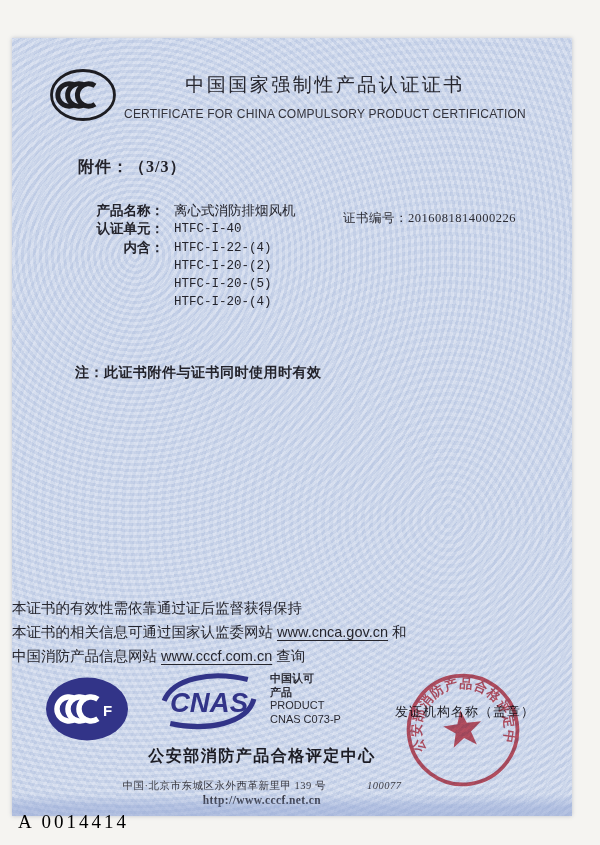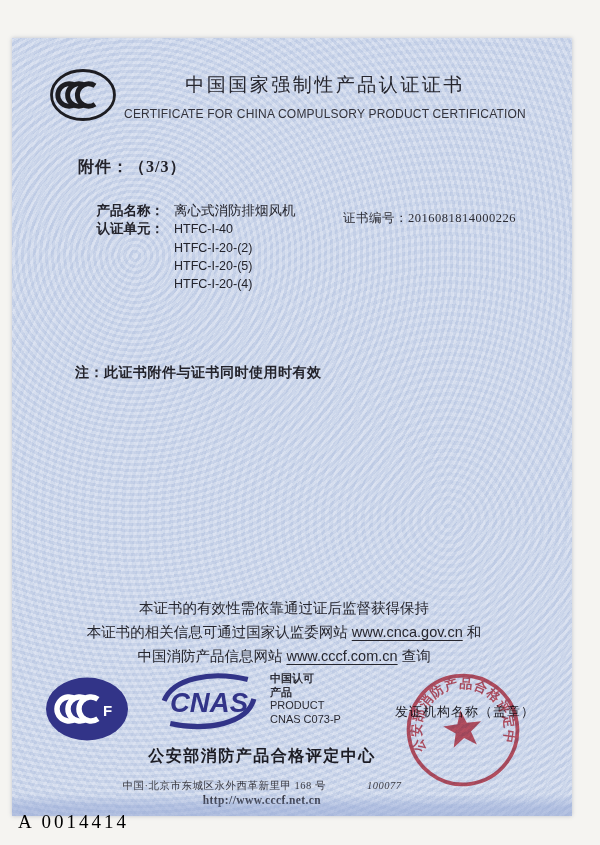--- a/index.html
+++ b/index.html
@@ -29,25 +29,25 @@
     font-family:"Liberation Serif","DejaVu Serif",serif;}
   .title-en{margin-top:9px;font-size:12px;letter-spacing:.2px;color:#33333c;
     font-family:"Liberation Sans","DejaVu Sans",sans-serif;}
   
   .attach{position:absolute;left:66px;top:119px;font-size:16px;font-weight:bold;letter-spacing:1px;}
   .certno{position:absolute;left:331px;top:145px;font-size:12.5px;letter-spacing:.5px;color:#2c2c34;margin-top:27px;}
   
   .prod{position:absolute;left:64px;top:164px;font-size:13.5px;line-height:18.3px;}
   .prow{display:flex;}
   .plabel{width:88px;text-align:right;font-weight:bold;flex:0 0 88px;}
-  .pvalue{margin-left:10px;font-family:Liberation Sans, sans-serif;font-size:12.5px;}
+  .pvalue{margin-left:10px;font-family:Liberation Mono, monospace;font-size:12.5px;}
   .pvalue.cn{font-family:"Liberation Serif","DejaVu Serif",serif;font-size:13.5px;}
   .note{position:absolute;left:63px;top:326px;font-size:14px;font-weight:bold;letter-spacing:.5px;}
   
-  .midblock{position:absolute;left:0;right:16px;top:558px;text-align:center;
+  .midblock{position:absolute;left:0;right:16px;top:558px;
     font-family:"Liberation Sans","DejaVu Sans",sans-serif;}
   .mid-line{font-size:14.5px;line-height:24px;color:#26262e;}
   .mid-url{font-family:"Liberation Sans","DejaVu Sans",sans-serif;text-decoration:underline;text-underline-offset:3px;}
   
   .cccf-logo{position:absolute;left:33px;top:638px;width:84px;height:66px;}
   .cnas-logo{position:absolute;left:146px;top:632px;width:102px;height:64px;}
   .cnas-text{position:absolute;left:258px;top:634px;font-size:11px;line-height:13.5px;
     font-family:"Liberation Sans","DejaVu Sans",sans-serif;color:#2a2a33;}
   .cnas-text .cnl{font-weight:bold;}
   .issuer-label{position:absolute;left:383px;top:665px;font-size:13px;letter-spacing:1px;color:#1e1e26;z-index:2;}
@@ -86,20 +86,24 @@
   <div class="certno">证书编号：2016081814000226</div>
 
   <div class="prod">
     <div class="prow">
       <span class="plabel">产品名称：</span>
       <span class="pvalue cn">离心式消防排烟风机</span>
     </div>
     <div class="prow">
       <span class="plabel">认证单元：</span>
       <span class="pvalue">HTFC-I-40</span>
+    </div>
+    <div class="prow">
+      <span class="plabel">内含：</span>
+      <span class="pvalue">HTFC-I-22-(4)</span>
     </div>
     <div class="prow">
       <span class="plabel"></span>
       <span class="pvalue">HTFC-I-20-(2)</span>
     </div>
     <div class="prow">
       <span class="plabel"></span>
       <span class="pvalue">HTFC-I-20-(5)</span>
     </div>
     <div class="prow">
@@ -146,21 +150,21 @@
     <circle cx="0" cy="0" r="57" fill="none" stroke="#cc4150" stroke-width="4"></circle>
     <polygon points="0,-21 -5,-6.9 -20,-6.5 -8.1,2.6 -12.3,17 0,8.5 12.3,17 8.1,2.6 20,-6.5 5,-6.9" fill="#cc4150"></polygon>
     <text font-size="13.5" font-weight="bold" fill="#cc4150" letter-spacing="1" font-family="Liberation Serif, serif">
       <textPath href="#stampArc" startOffset="0">公安部消防产品合格评定中心</textPath>
     </text>
   </svg>
 
   <div class="issuer-name">公安部消防产品合格评定中心</div>
 
   <div class="addr-line">
-    <span>中国·北京市东城区永外西革新里甲 168 号</span>
+    <span>中国·北京市东城区永外西革新里甲 139 号</span>
     <span class="post">100077</span>
   </div>
 
   <div class="website">http://www.cccf.net.cn</div>
 
   <div class="paper-bottom-band"></div>
 </div>
 
 <div class="serial">A 0014414</div>
 

